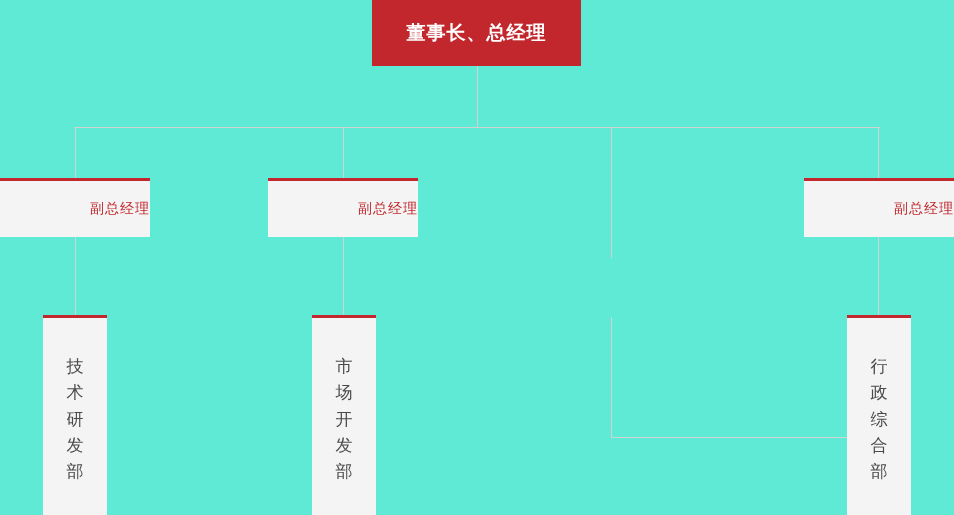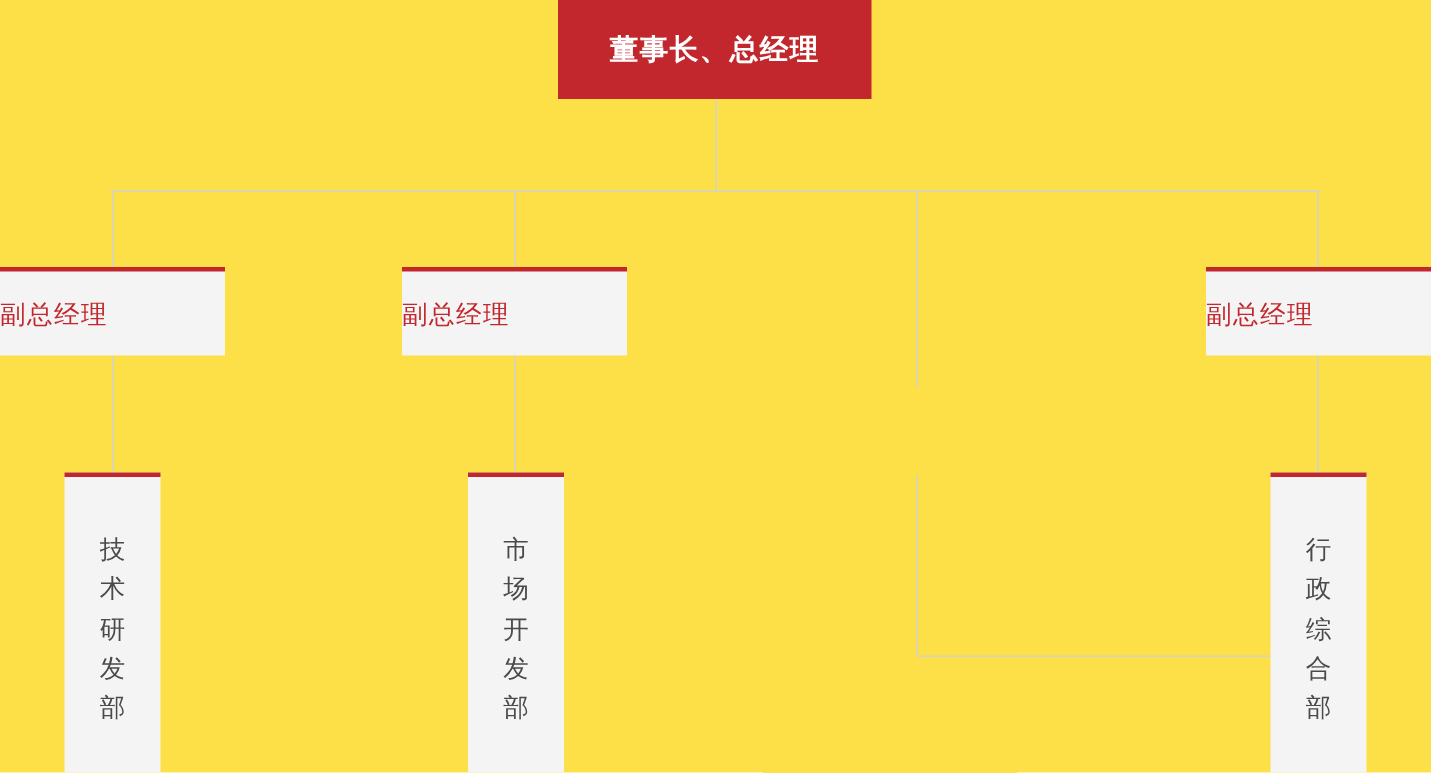--- a/index.html
+++ b/index.html
@@ -7,21 +7,21 @@
     width: 954px;
     height: 515px;
     background: #ffffff;
     font-family: "Liberation Sans", "DejaVu Sans", sans-serif;
     overflow: hidden;
   }
   #org-chart {
     position: relative;
     width: 954px;
     height: 515px;
-    background: #fde047;
+    background: #5eead4;
     text-decoration: underline;
   }
 
   
   .line {
     position: absolute;
     background: #d2d2d2;
   }
   .line-v { width: 1px; }
   .line-h { height: 1px; }
@@ -40,22 +40,22 @@
   }
 
   
   .box-mgr {
     position: absolute;
     background: #f4f4f4;
     border-top: 3px solid #c1272d;
     color: #c1272d;
     display: flex;
     align-items: center;
-    justify-content: flex-start;
-    font-size: 17px;
+    justify-content: flex-end;
+    font-size: 14px;
     letter-spacing: 1px;
   }
 
   
   .box-dept {
     position: absolute;
     background: #f4f4f4;
     border-top: 3px solid #c1272d;
     color: #4a4a4a;
     display: flex;

